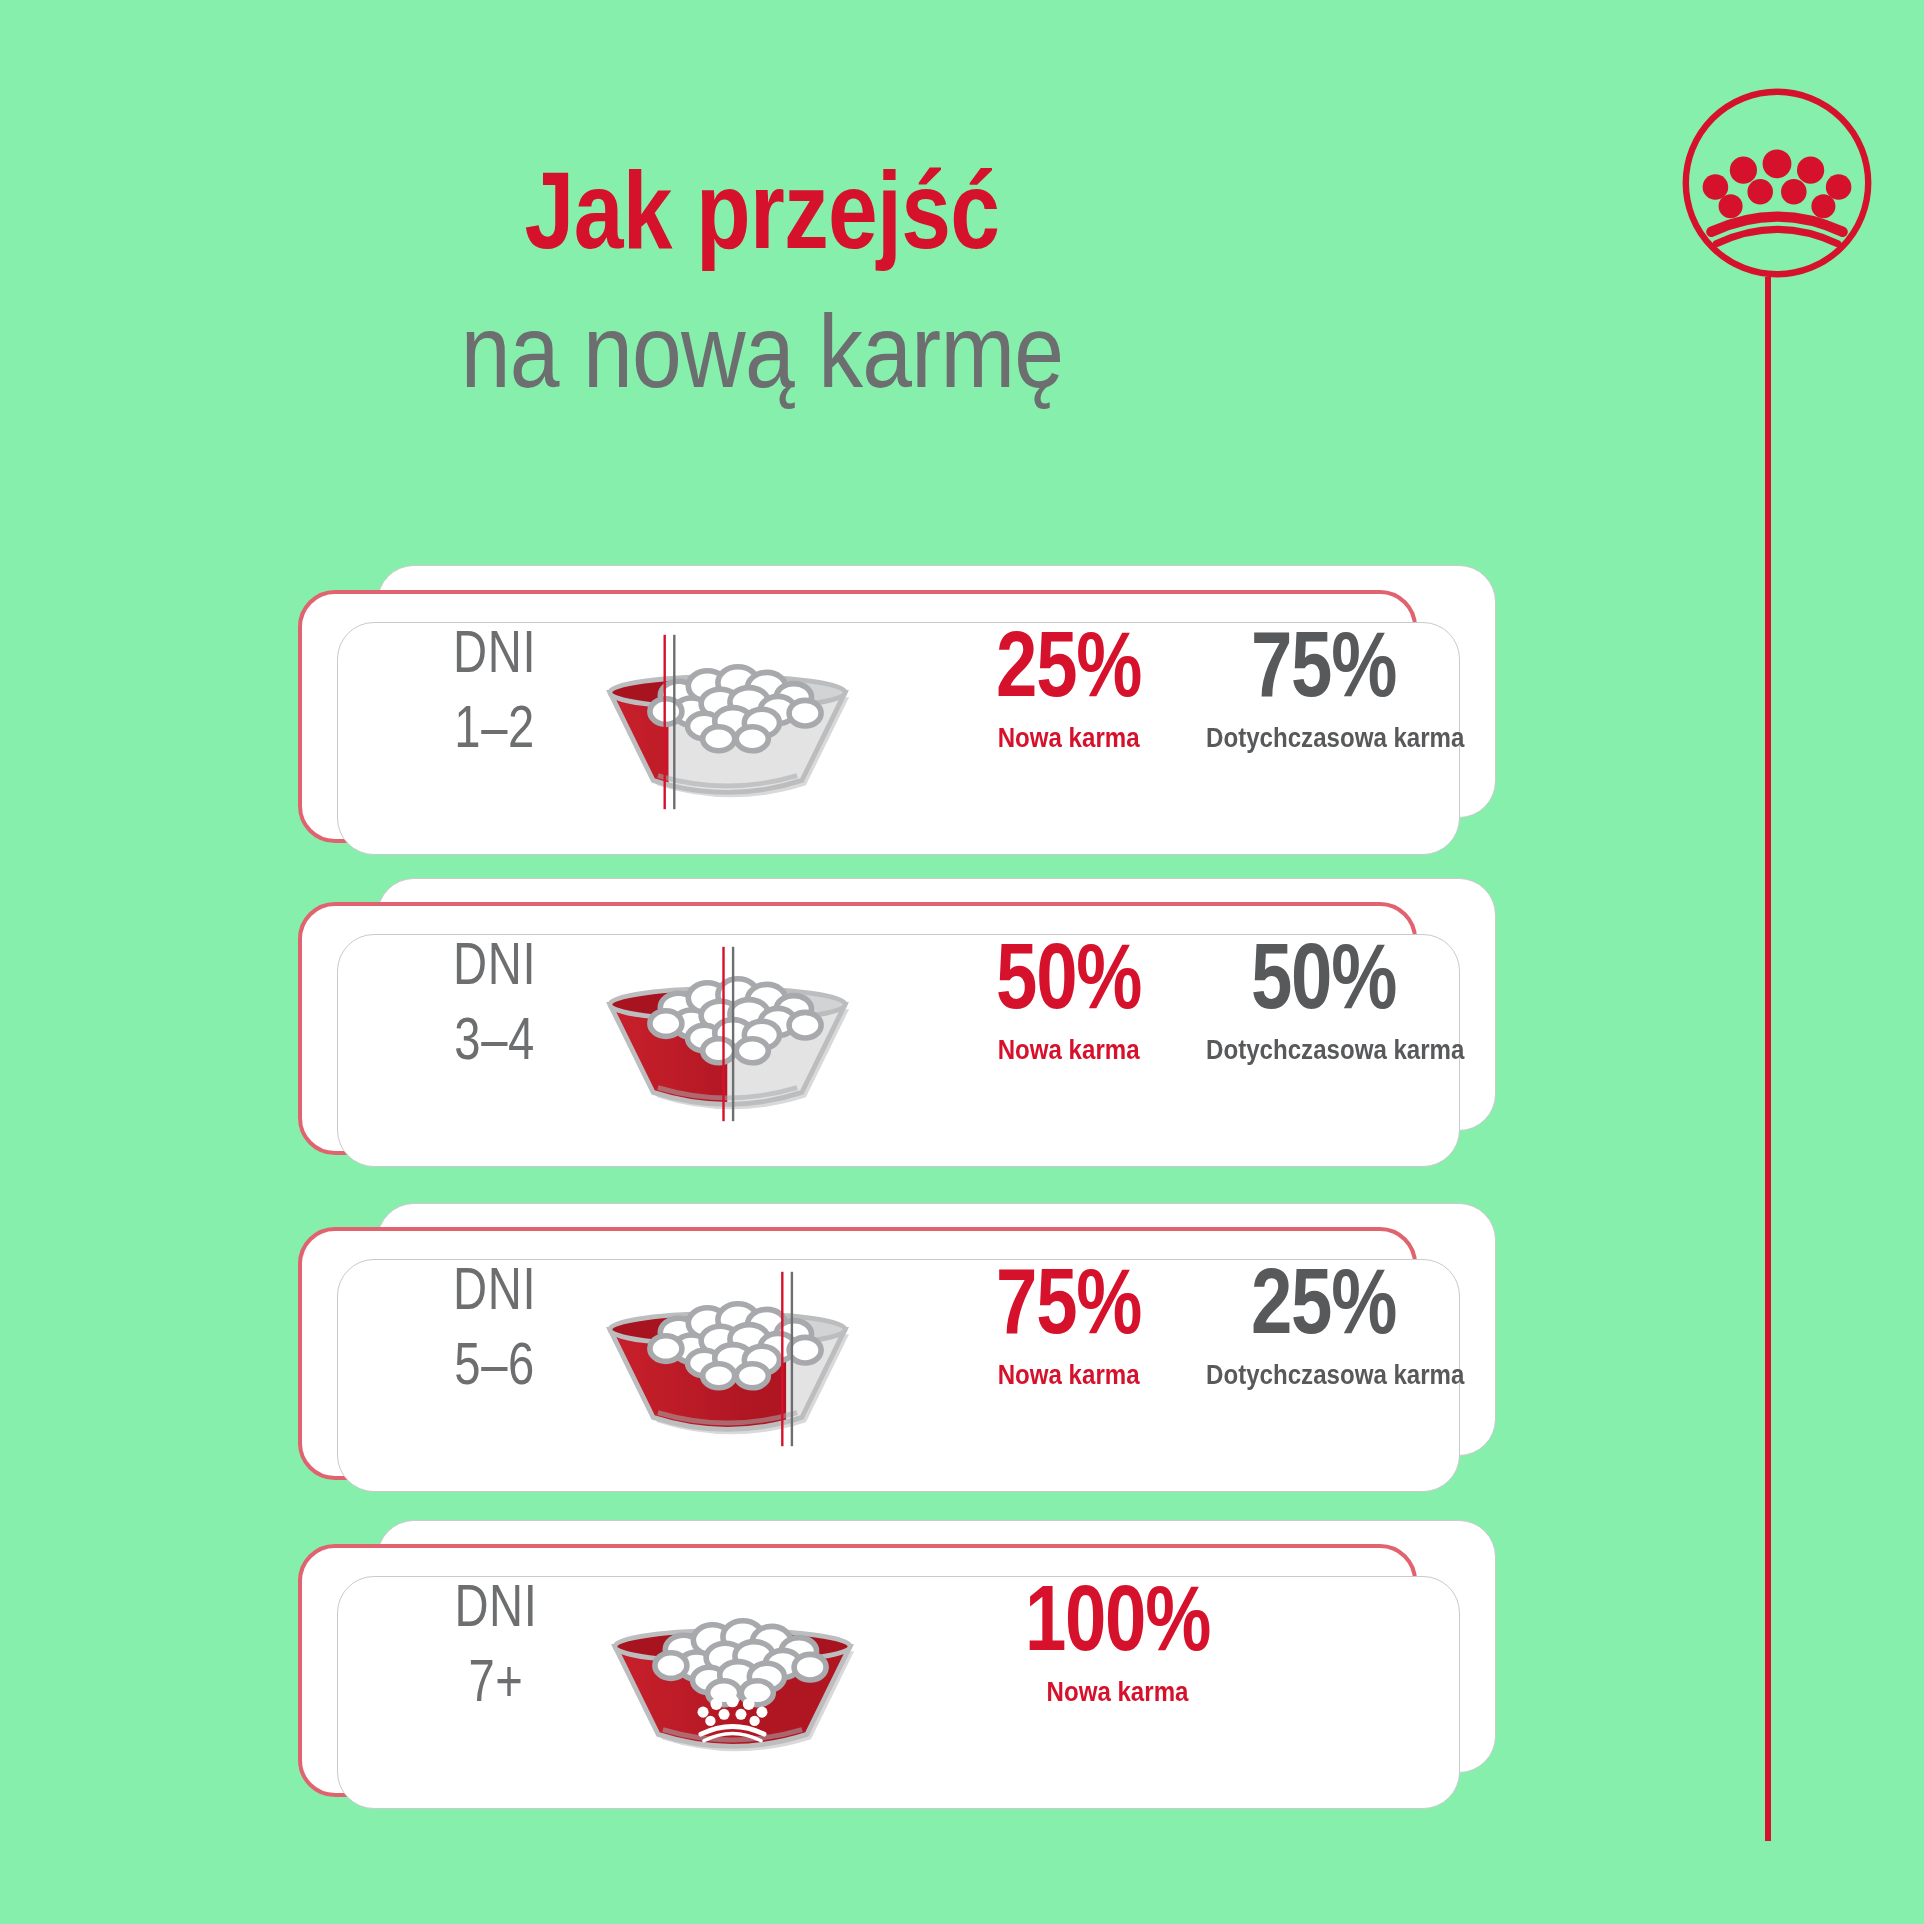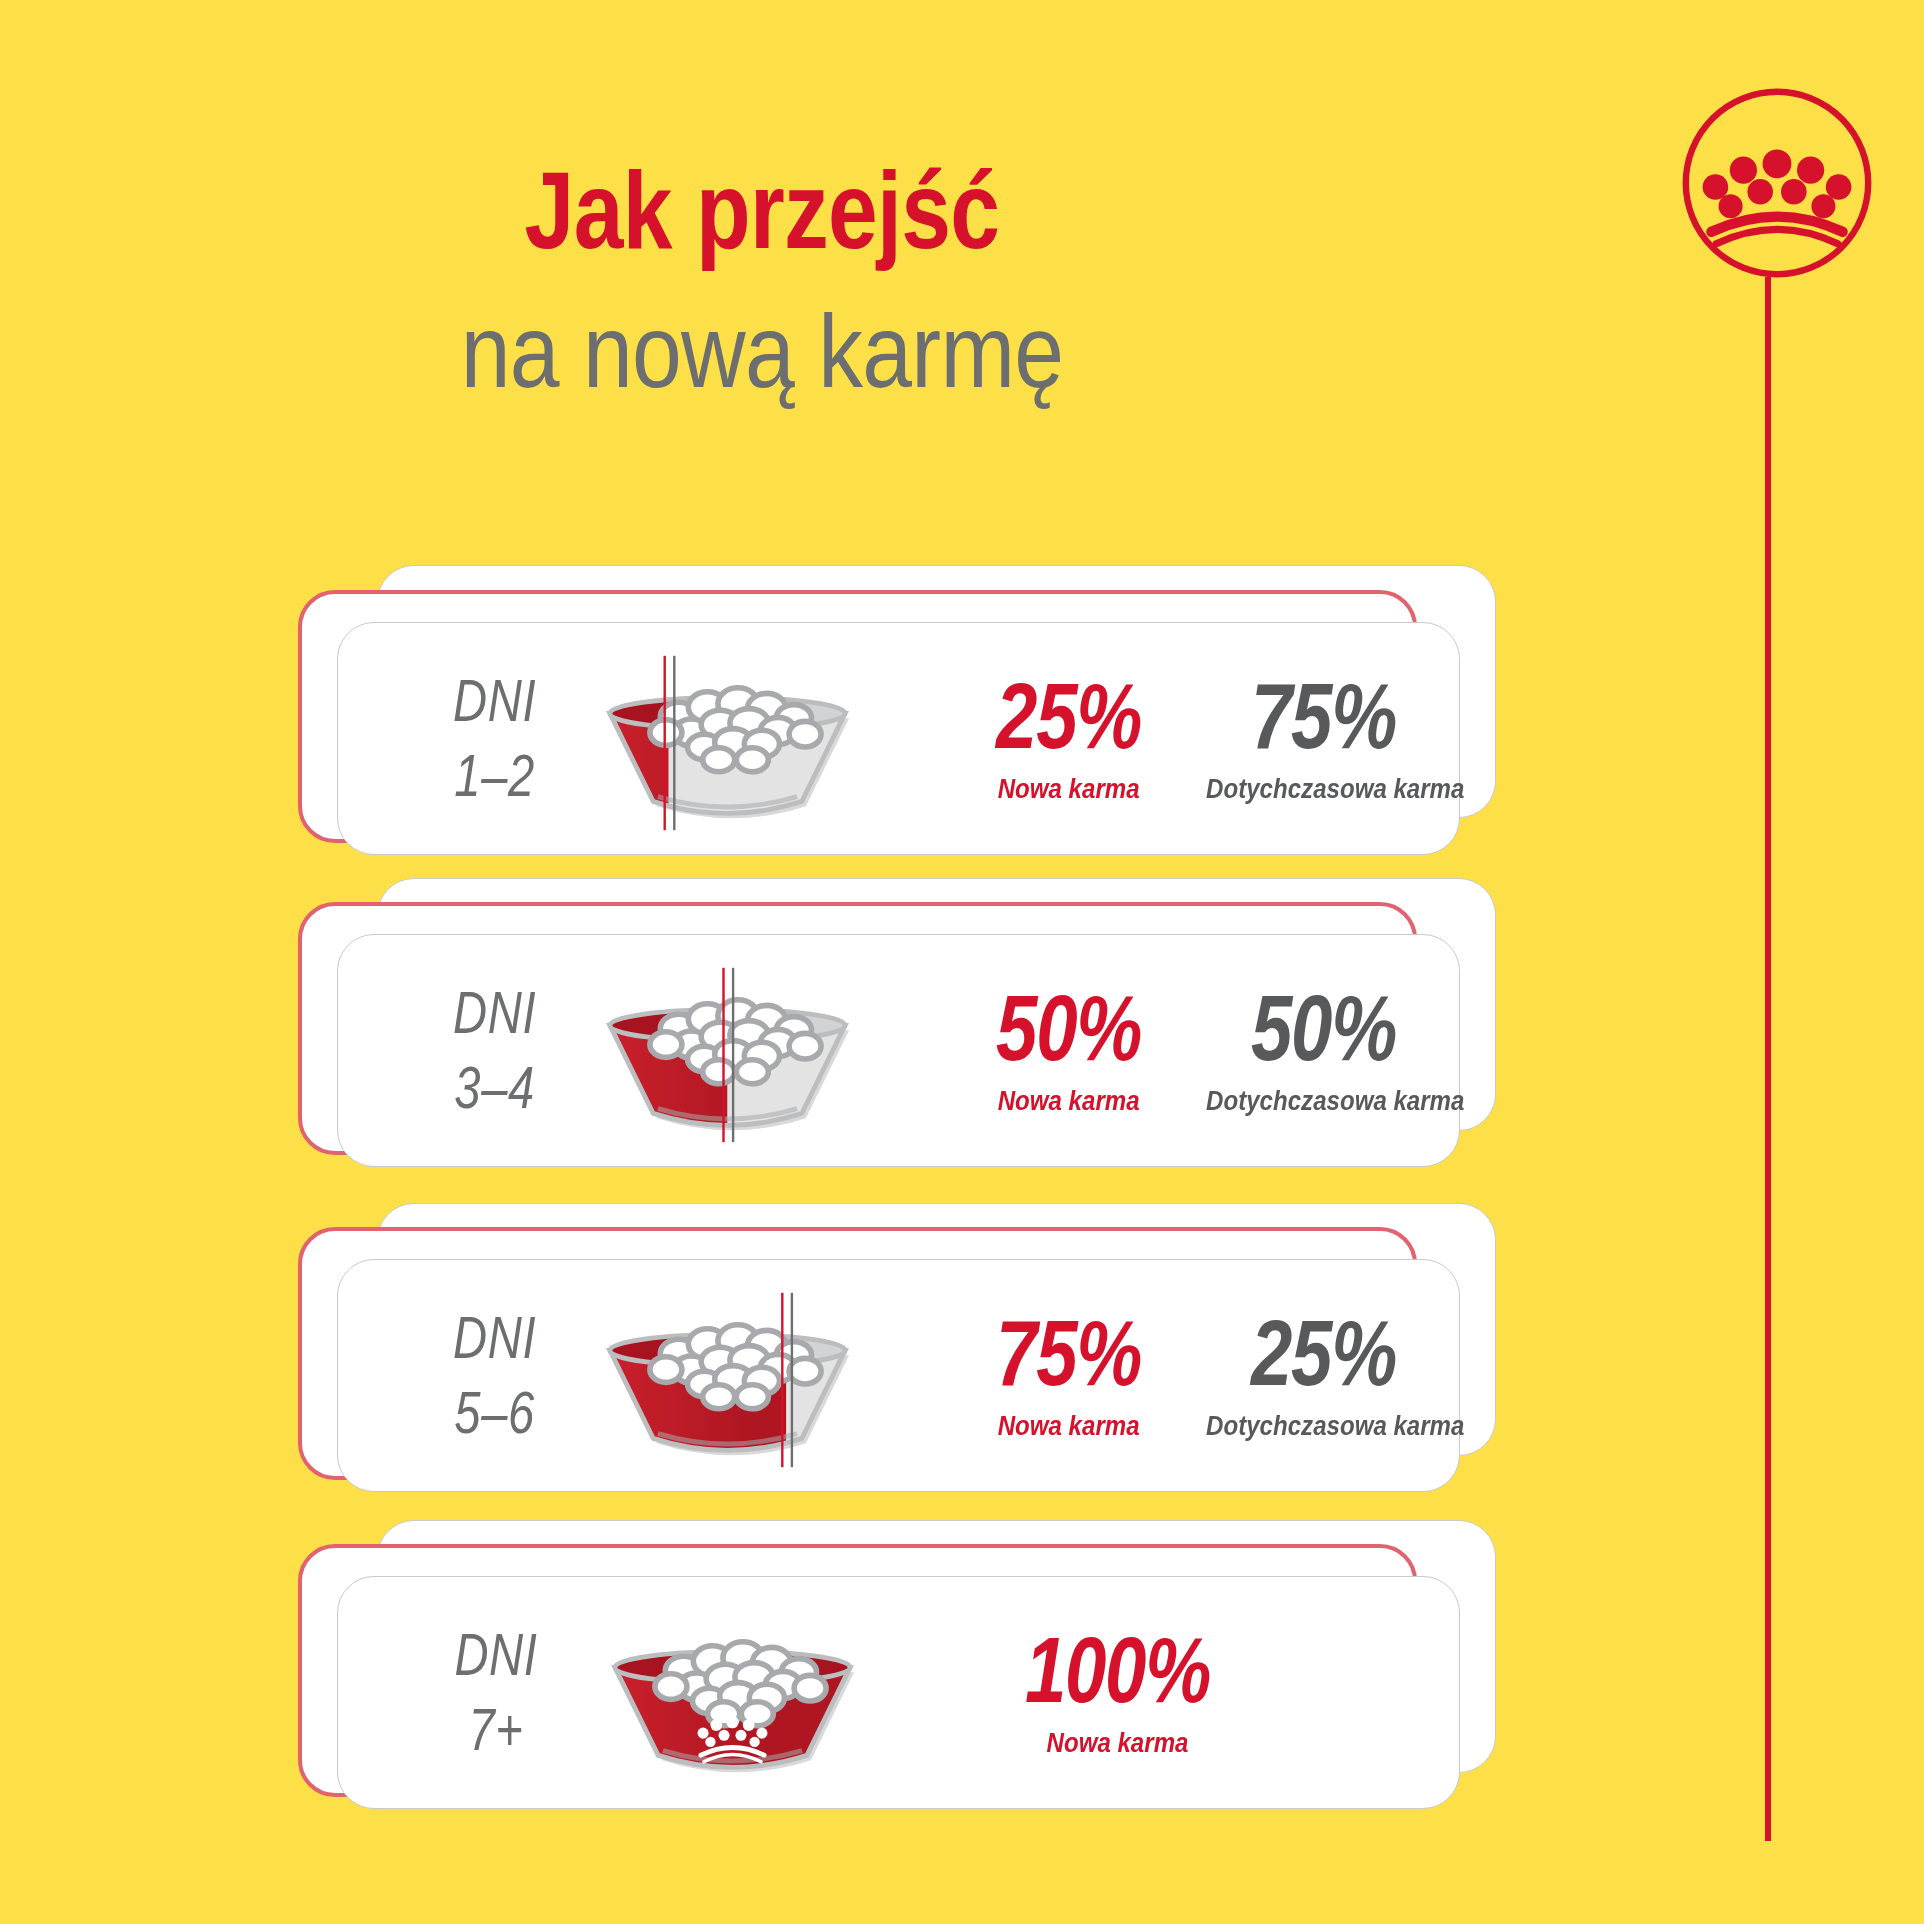--- a/index.html
+++ b/index.html
@@ -2,21 +2,21 @@
 <html style="font-size:13px"><head>
 <meta charset="utf-8">
 <style>
   * { box-sizing: border-box; margin: 0; padding: 0; }
   html, body {
     width: 1925px; height: 1925px;
     background: #ffffff;
     font-family: "Liberation Sans", sans-serif;
     overflow: hidden;
   }
-  #stage { position: relative; width: 1925px; height: 1925px; background:#fde047; }
+  #stage { position: relative; width: 1925px; height: 1925px; background:#86efac; }
 
   
   .title-block {
     position: absolute; left: 0; top: 156px; width: 1524px;
     text-align: center;
   }
   .title-line1 {
     font-size: 109px; line-height: 1.0; font-weight: 700;
     color: #D6112C; letter-spacing: -0.8px;
     transform: scaleX(.82); transform-origin: center;
@@ -37,21 +37,21 @@
   }
 
   
   .group { position: absolute; left: 0; top: 0; }
   .layer { position: absolute; border-radius: 37px; }
   .layer-back  { border:1.6px solid #C9CACC; background:#fff; }
   .layer-front { border:1.6px solid #C9CACC; background:#fff; }
   .layer-red   { border:4px solid #E0636F; background:#fff; }
 
   .row {
-    position: absolute; display: flex; align-items: center; font-style: italic;
+    position: absolute; display: flex; align-items: flex-start;
   }
   .dni {
     width: 184px; text-align: center; color:#6D6E70;
     font-weight: 400; line-height: 1.02;
     transform: scaleX(.80); transform-origin: center;
   }
   .dni .d1 { font-size: 59px; display:block; letter-spacing:0.8px;}
   .dni .d2 { font-size: 59px; display:block; margin-top: 14.4px; letter-spacing:0.8px;}
 
   .bowl-cell { width: 289px; display:flex; justify-content:center; position:relative; }

